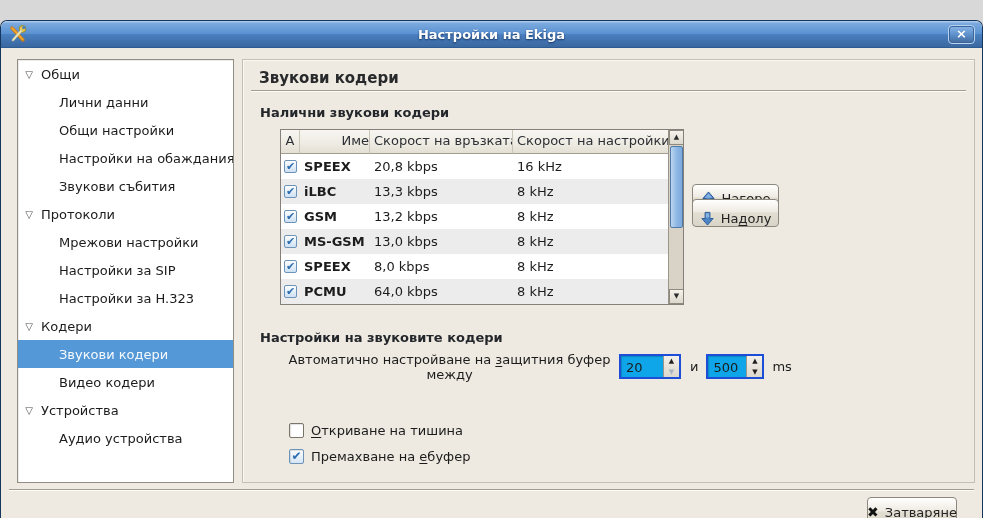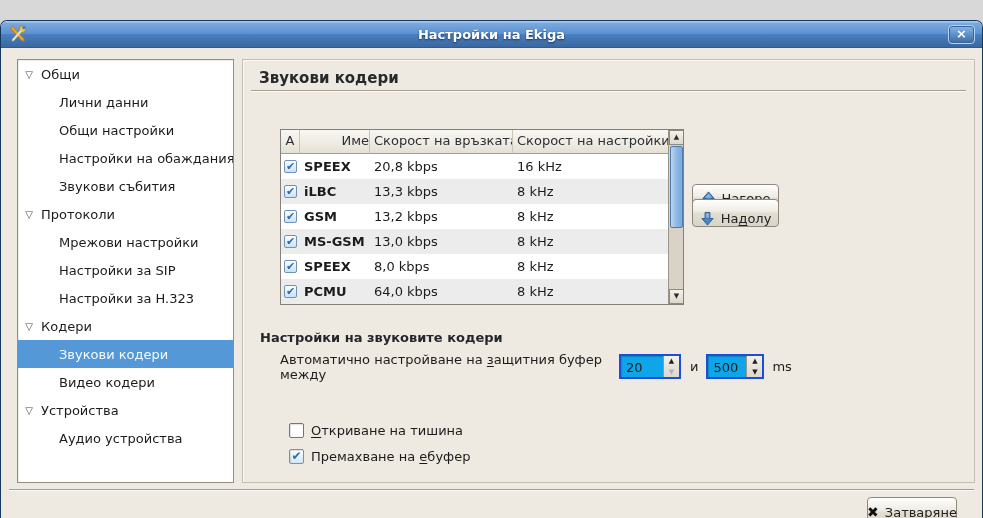--- a/index.html
+++ b/index.html
@@ -122,21 +122,21 @@
     background: linear-gradient(to bottom, #fffffe, #efebe3 45%, #e3ded2 50%, #d9d4c8);
     box-shadow: inset 0 1px 0 #fff;
     display: inline-flex; align-items: center; justify-content: center;
     gap: 6px; font-size: 13px; color: #232323; cursor: default;
   }
   .btn-up   { position: absolute; left: 449px; top: 124px; width: 87px; height: 28px; }
   .btn-down { position: absolute; left: 449px; top: 139px; width: 87px; height: 28px; align-items: flex-end; }
   .mn { text-decoration: underline; text-underline-offset: 2px; }
   
   .jitter-row { position: absolute; left: 37px; top: 294px; height: 25px; display: flex; align-items: center; }
-  .jitter-label { width: 339px; }
+  .jitter-label { width: 339px; text-align: center; }
   .spin {
     display: inline-flex; width: 62px; height: 25px; background: #0ea5e9;
     border: 2px solid #1d4ed8; box-shadow: inset 1px 1px 1px rgba(0,0,0,.18);
   }
   .spin + .conj { margin: 0 8px 0 9px; }
   .spin-value { flex: 1; padding: 4px 0 0 5px; font-size: 13px; }
   .spin-arrows { width: 16px; border-left: 1px solid #9a958a; background: linear-gradient(to bottom,#f3f0ea,#ddd8cc); display: flex; flex-direction: column; }
   .spin-arrows span { flex: 1; font-size: 7px; line-height: 11px; text-align: center; color: #1e1e1e; }
   .spin-arrows .dim { color: #a9b6c2; }
   .spin.max { width: 58px; margin-right: 0; }
@@ -219,20 +219,21 @@
       </div>
       <div class="tree-row child">
         <div class="label">Аудио устройства</div>
       </div>
     </div>
 
   <div class="main">
     <div class="page-title">Звукови кодери</div>
     <div class="hsep under-title"></div>
 
+    <div class="section-title section-codecs-title">Налични звукови кодери</div>
 
     <div class="codec-table">
       <div class="thead">
         <div class="th c-a">А</div>
         <div class="th c-name">Име</div>
         <div class="th c-rate">Скорост на връзката</div>
         <div class="th c-clock">Скорост на настройки</div>
       </div>
       <div>
           <div class="trow">

